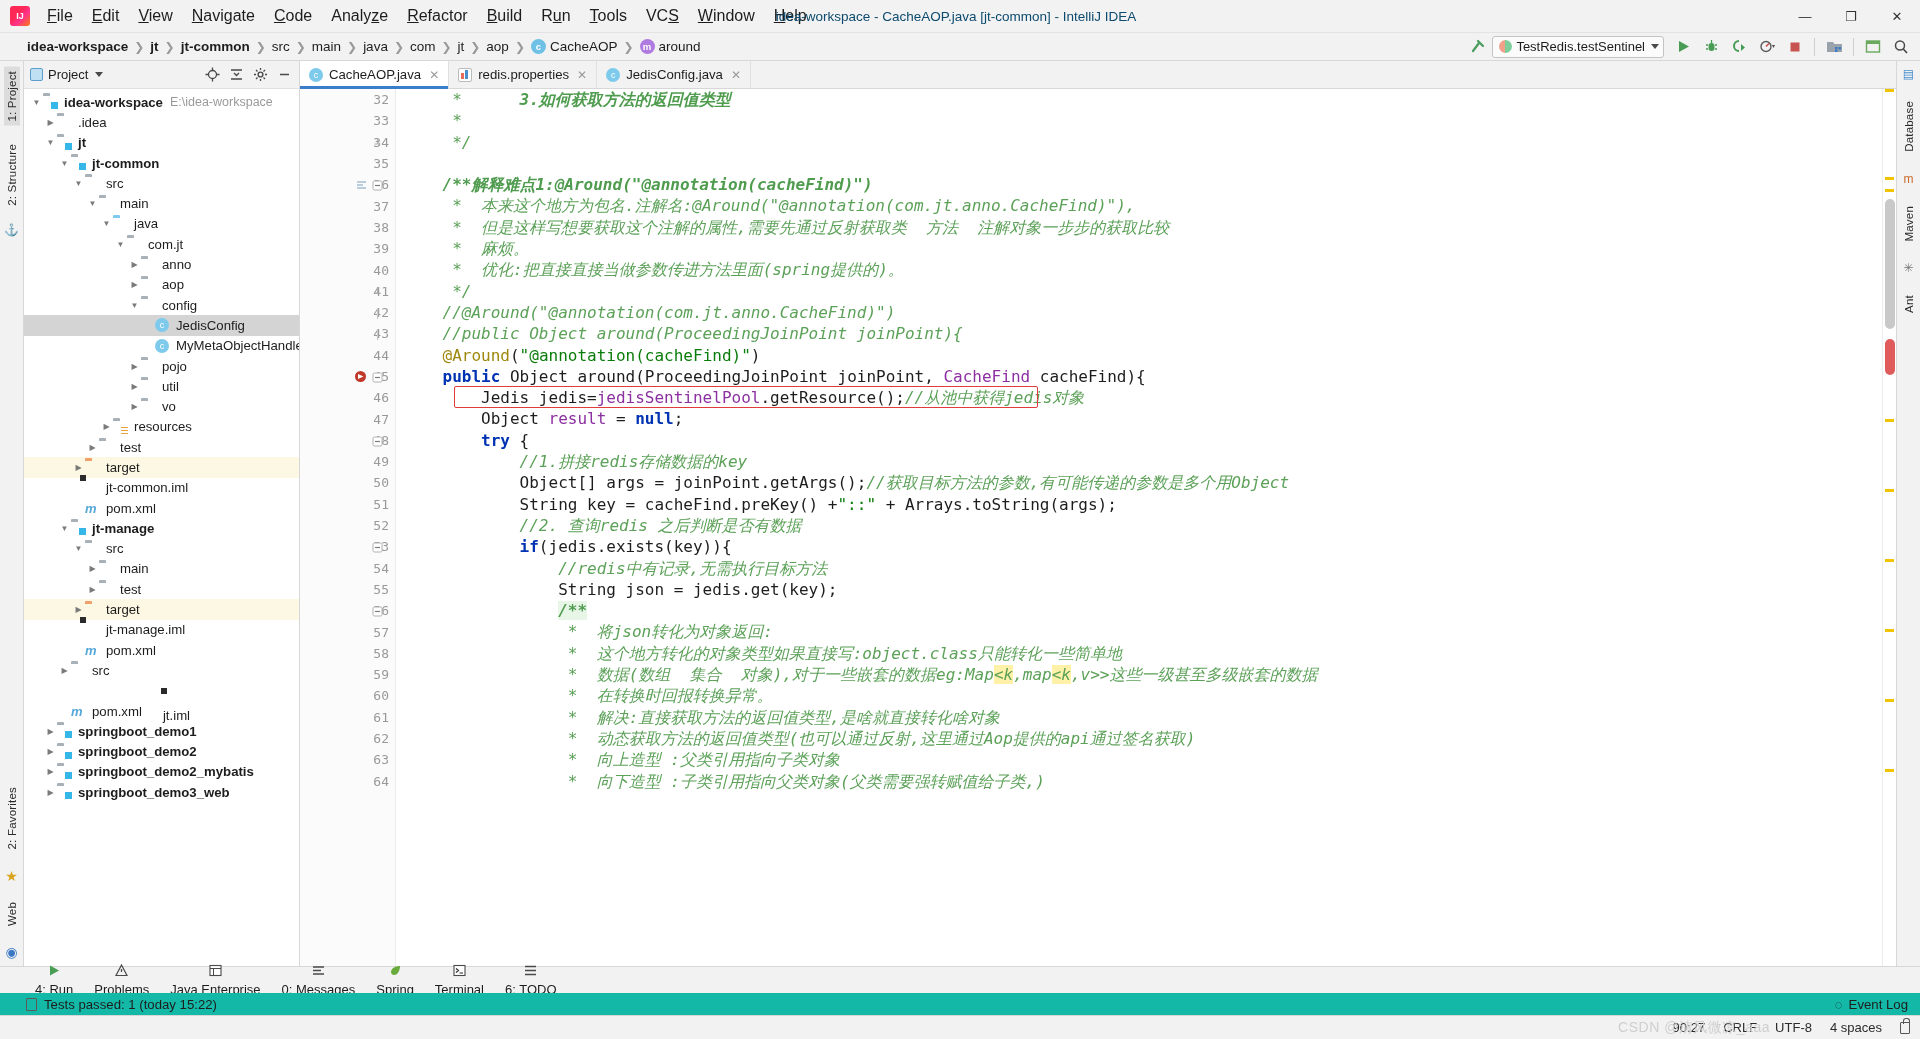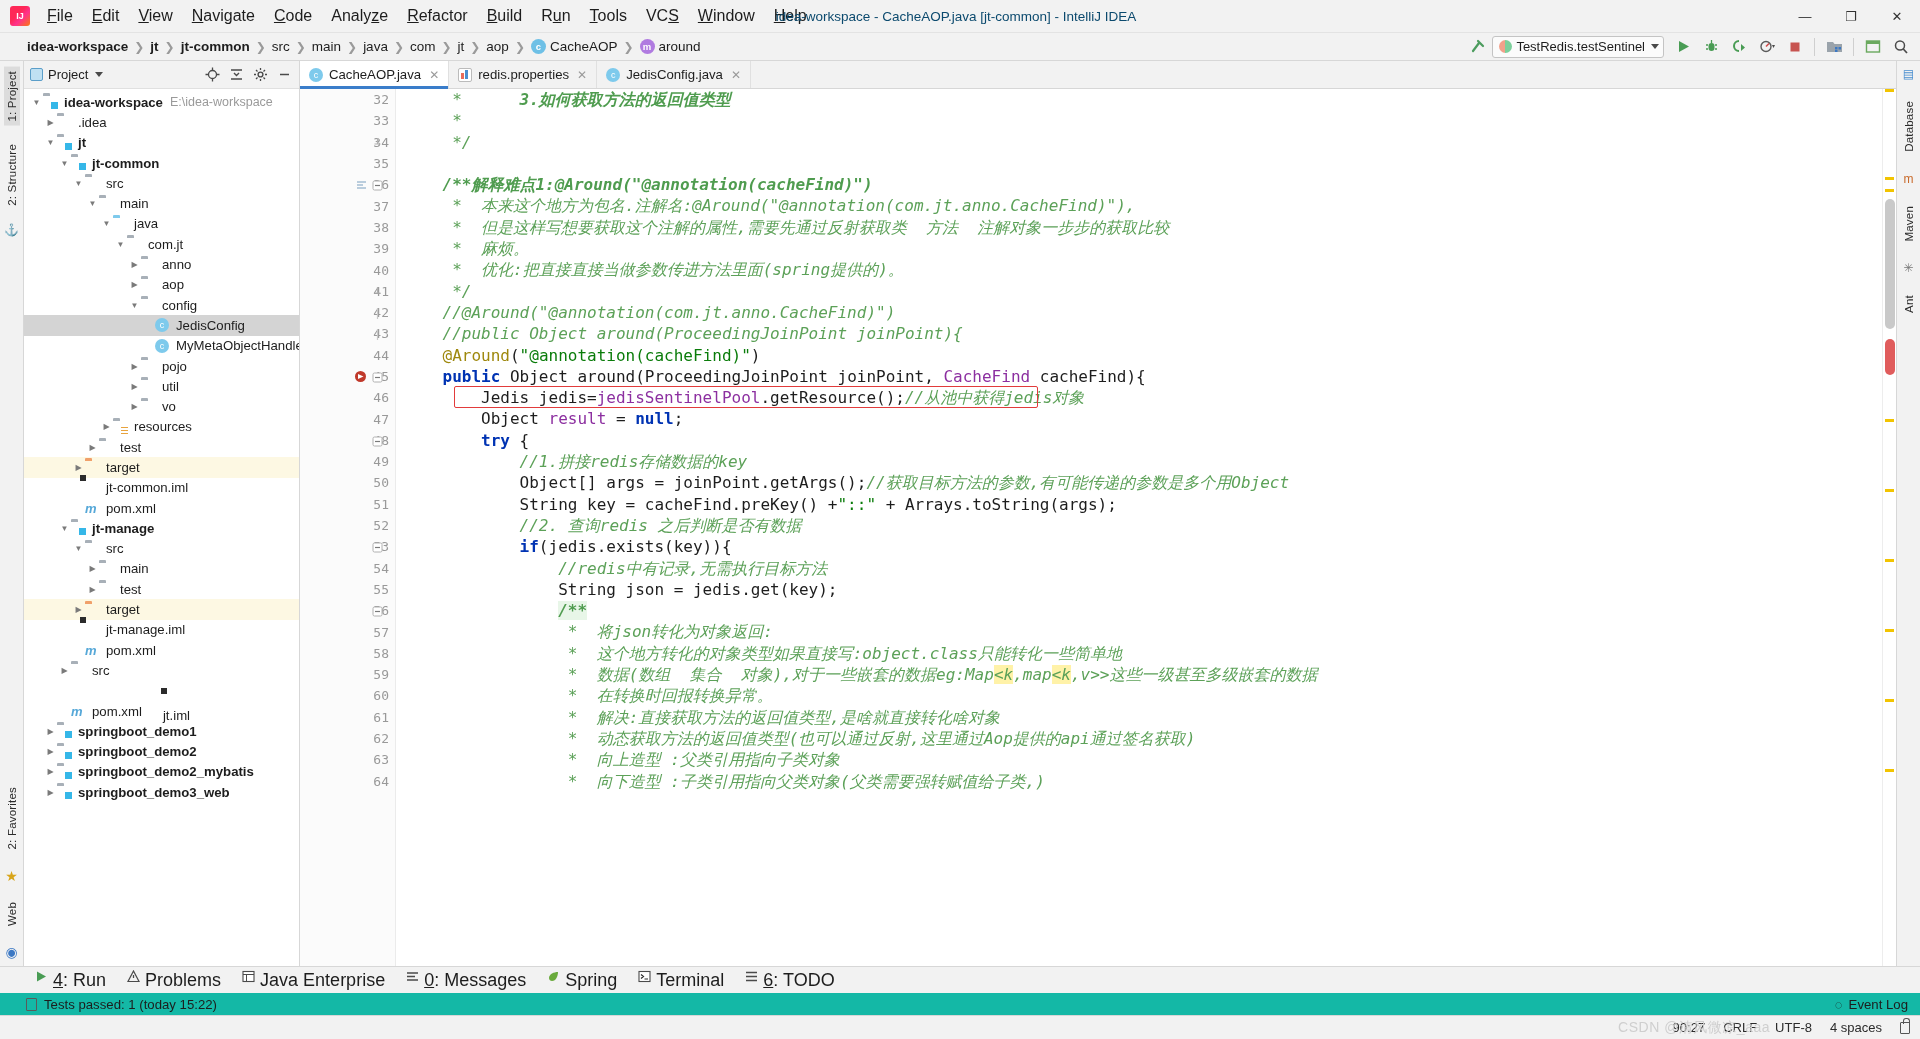--- a/index.html
+++ b/index.html
@@ -139,21 +139,21 @@
   .redbox { position:absolute; border:1.6px solid #e23b3b; border-radius:2px; pointer-events:none; }
 
   
   .markers { width:14px; flex:none; background:#fff; border-left:1px solid #ededed; position:relative; }
   .mk { position:absolute; left:2px; width:9px; height:2.5px; }
   .scrollthumb { position:absolute; right:1px; width:10px; background:#c9c9c9; border-radius:5px; }
 
   
   .bottom-tabs { height:27px; background:#f2f2f2; border-top:1px solid #d7d7d7;
                  display:flex; align-items:center; padding-left:26px; gap:3px; flex:none; }
-  .btab { display:flex; align-items:flex-start; gap:5px; padding:3px 9px; font-size:18px; border-radius:3px; }
+  .btab { display:flex; align-items:center; gap:5px; padding:3px 9px; font-size:13px; border-radius:3px;flex-direction:column; }
   .btab u { text-decoration:underline; }
 
   .statusbar { height:24px; background:#f2f2f2; border-top:1px solid #d7d7d7;
                display:flex; align-items:center; padding:0 10px 0 22px; font-size:13px; flex:none;
                position:relative; }
   .st-right { margin-left:auto; display:flex; align-items:center; gap:18px; color:#2b2b2b; }
   .wmark { position:absolute; right:150px; color:#cfcfcf; font-size:14px; letter-spacing:.5px;
            pointer-events:none; }
   .lock { width:10px; height:12px; border:1.6px solid #555; border-radius:1px; position:relative; }
   .lock::before { content:""; position:absolute; top:-5px; left:1.5px; width:5px; height:5px;

